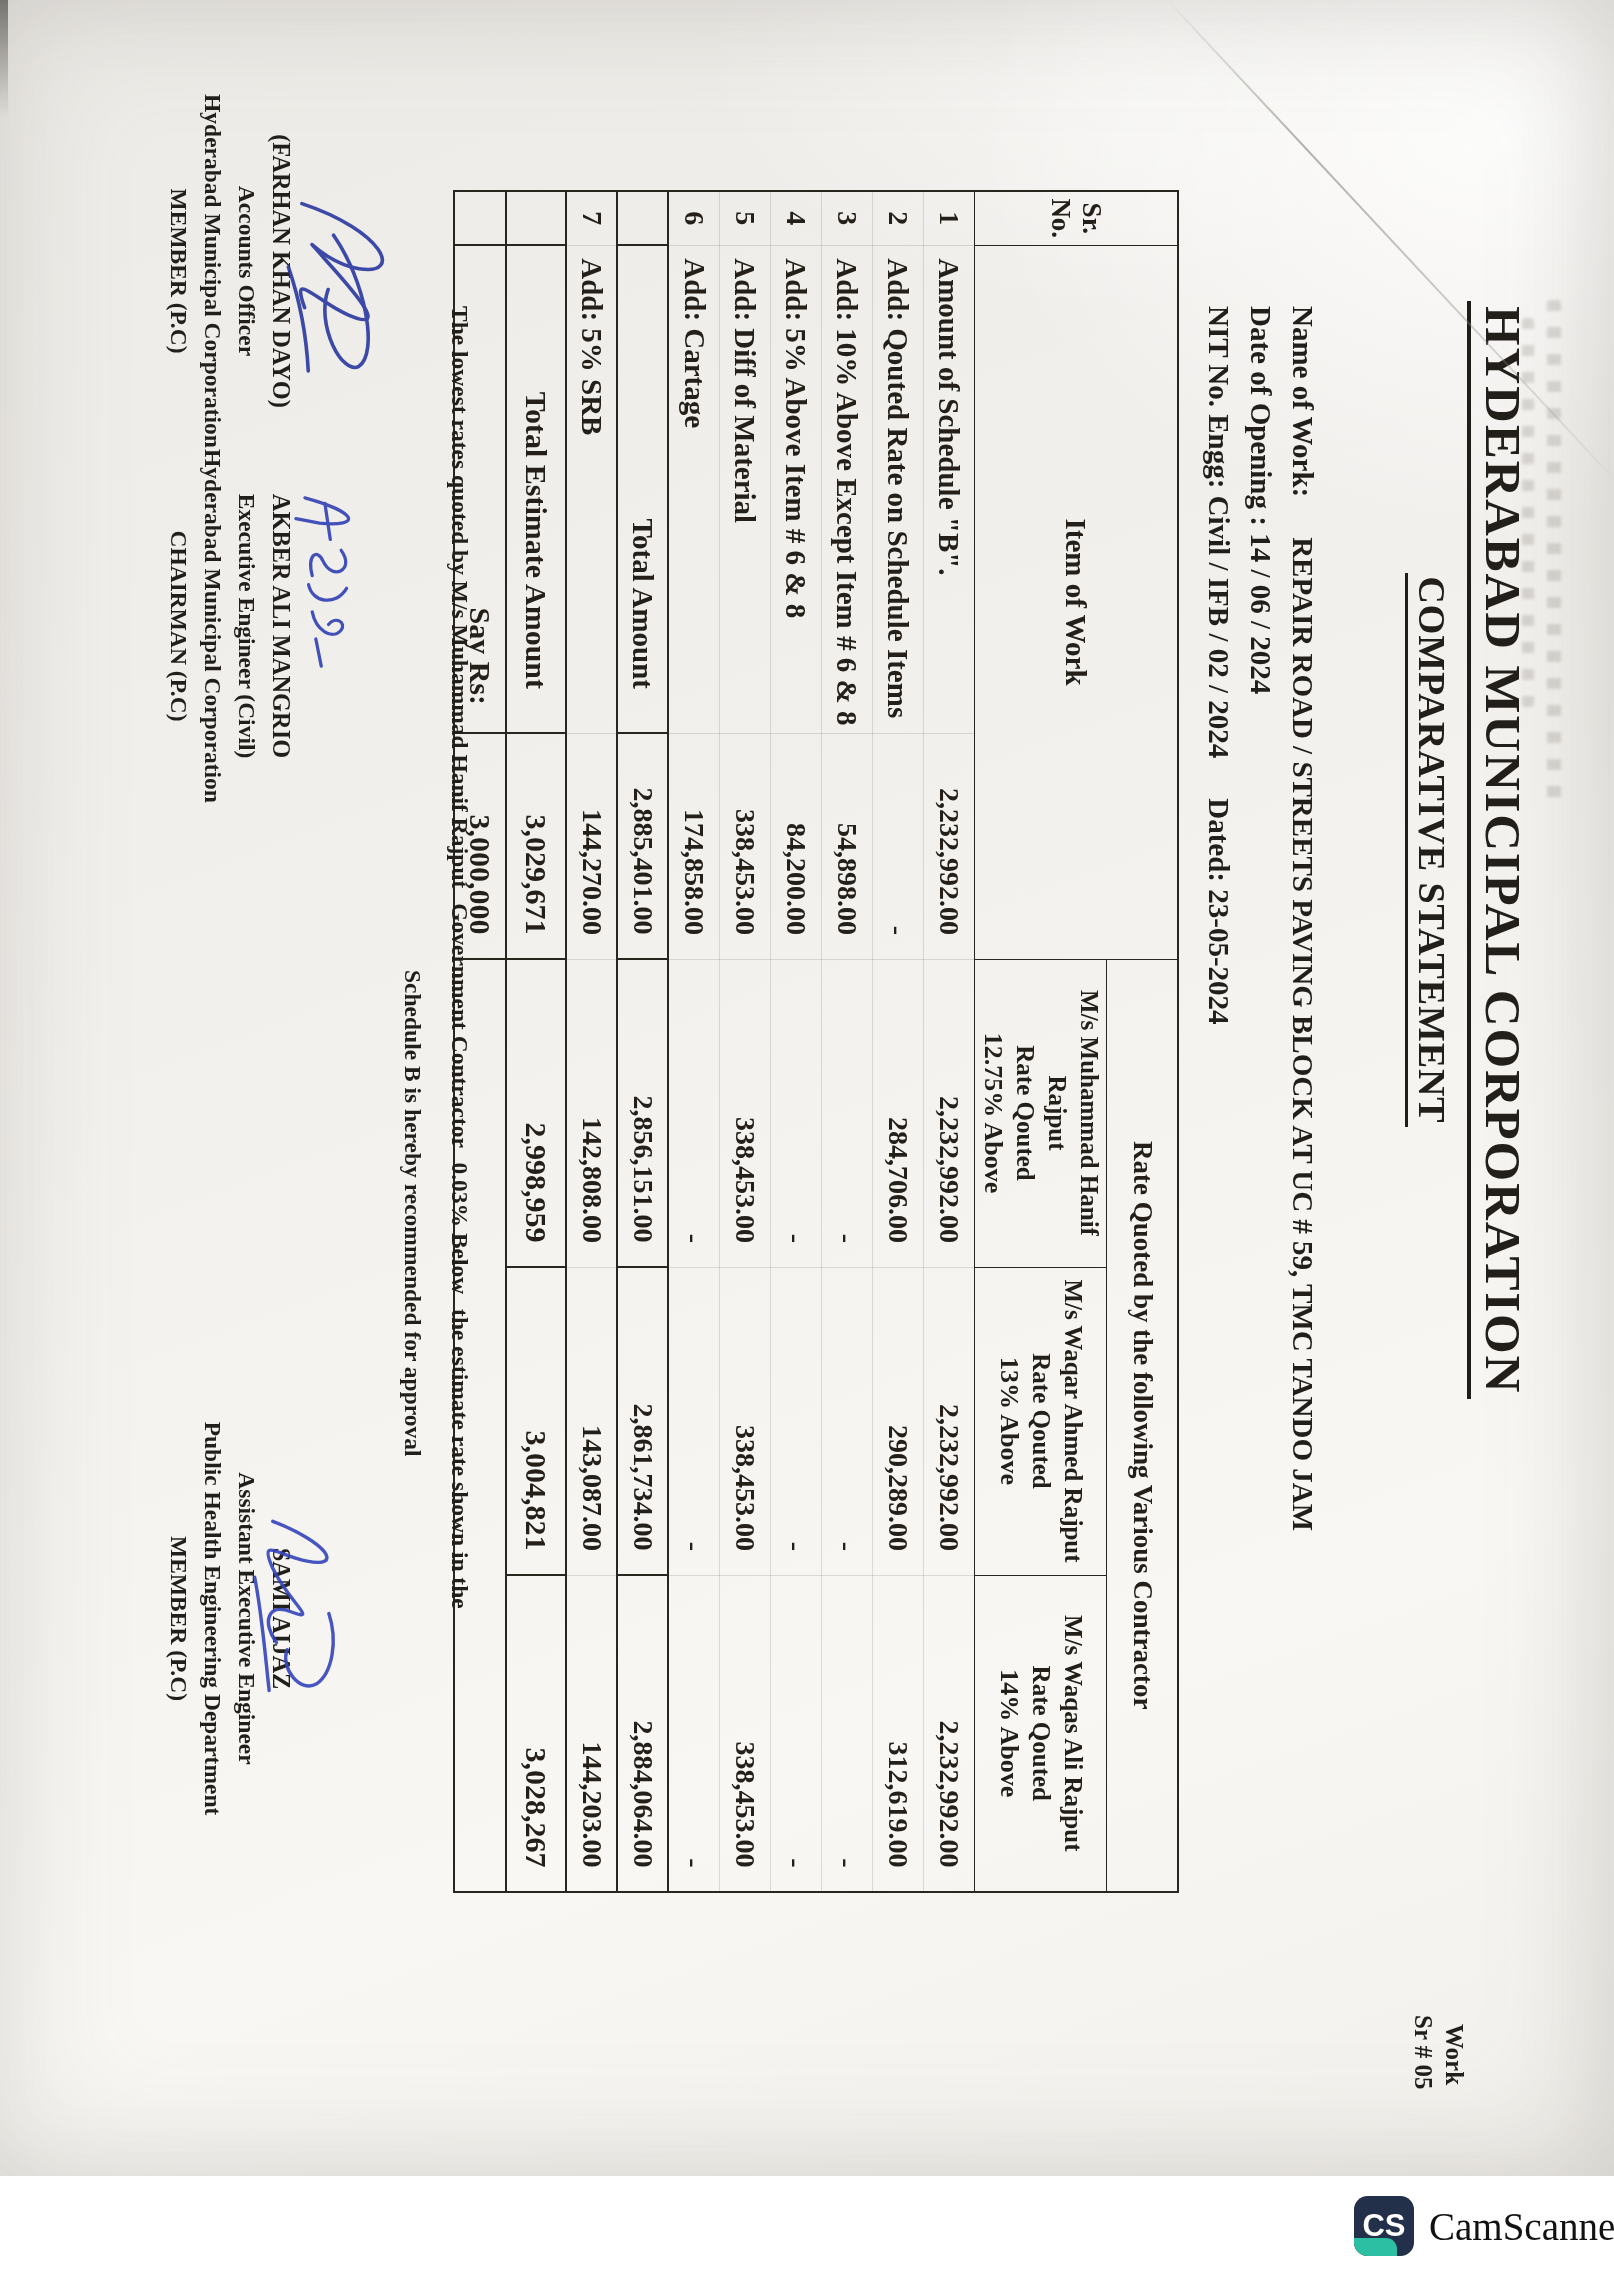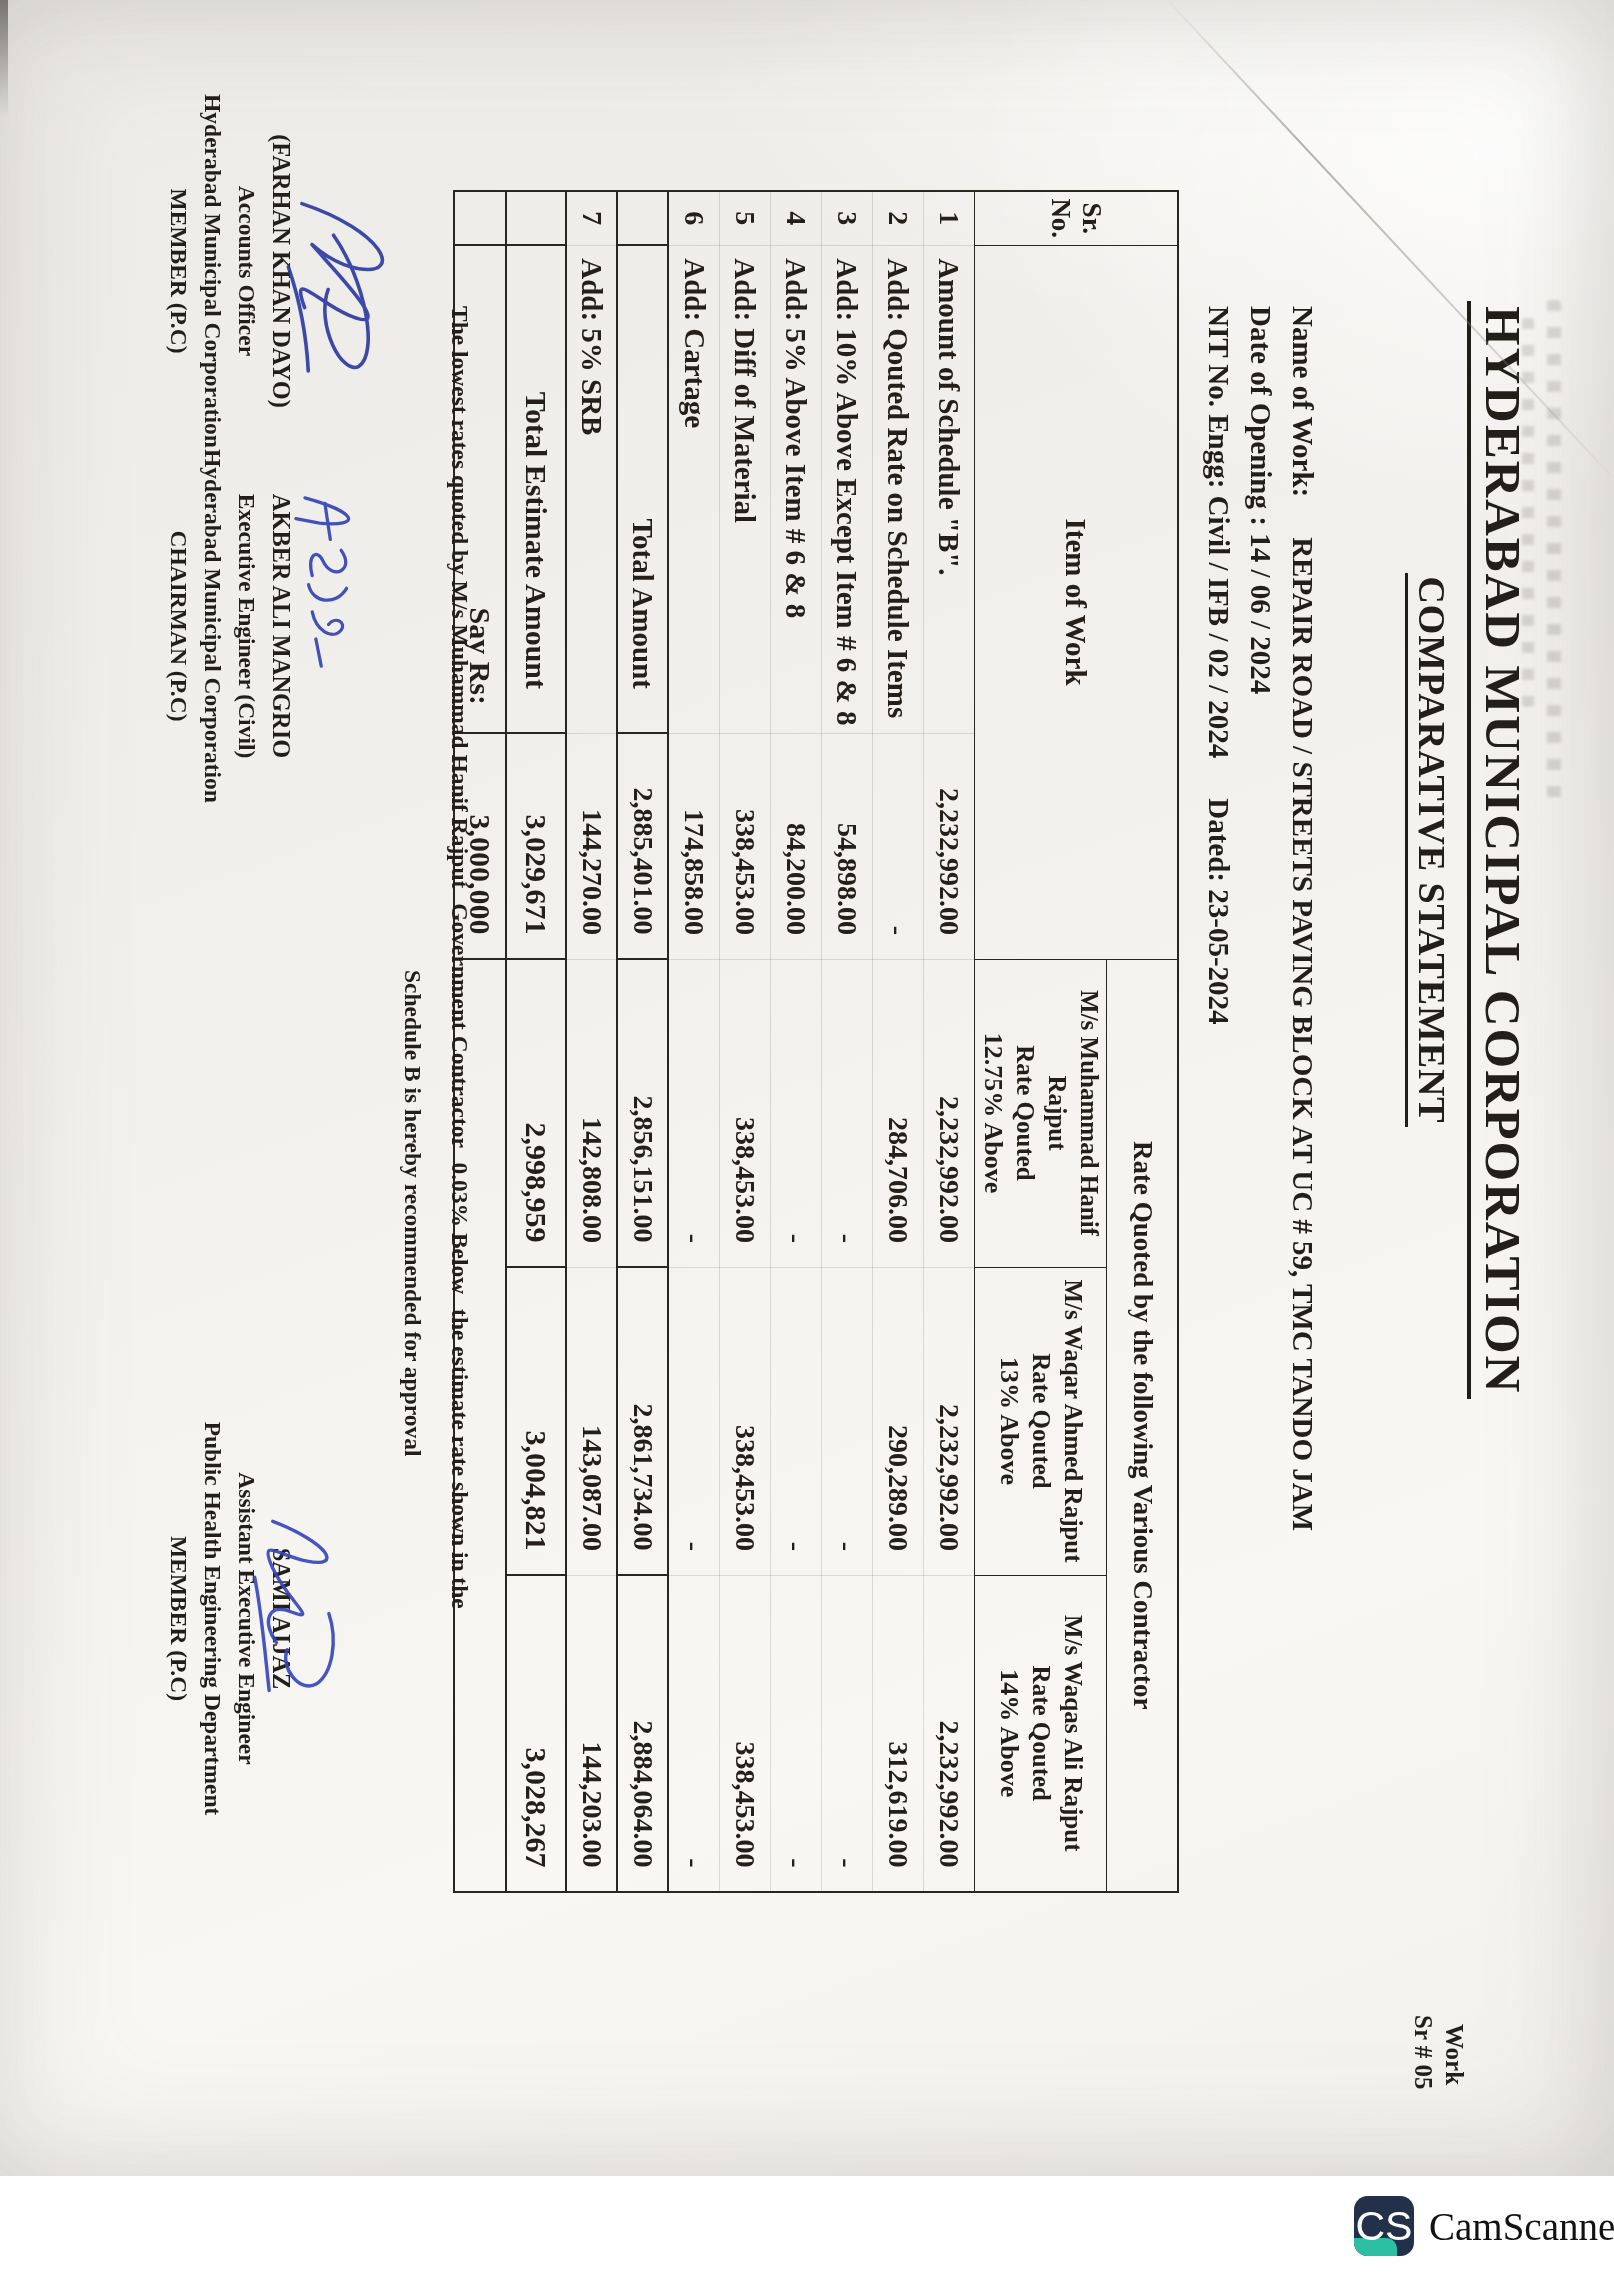--- a/index.html
+++ b/index.html
@@ -77,21 +77,21 @@
   .sig2{left:445px;width:362px;}
   .sig3{left:1417px;width:403px;}
   .ink{position:absolute;pointer-events:none;}
 
   
   .cs-bar{position:absolute;left:0;top:2176px;width:1615px;height:109px;background:#ffffff;}
   .cs-badge{position:absolute;left:1354px;top:20px;width:60px;height:60px;border-radius:13.6px;
             overflow:hidden;}
   .cs-badge .cs-glyph{position:absolute;left:0;top:0;width:100%;height:100%;
             display:flex;align-items:center;justify-content:center;
-            font-family:"Liberation Sans",sans-serif;font-weight:400;font-size:41px;color:#fff;z-index:2;}
+            font-family:"Liberation Sans",sans-serif;font-weight:700;font-size:31px;color:#fff;z-index:2;}
   .cs-badge .accent{position:absolute;left:0;bottom:0;width:43px;height:18px;border-radius:0 11px 0 11.8px;z-index:1;}
   .cs-text{position:absolute;left:1429px;top:22px;font-size:39px;line-height:58px;color:#111;
            font-family:"Liberation Serif",serif;}
 </style>
 </head>
 <body>
 
 <div class="screen">
   <div class="paper"></div>
   <div class="edge-sliver"></div>

